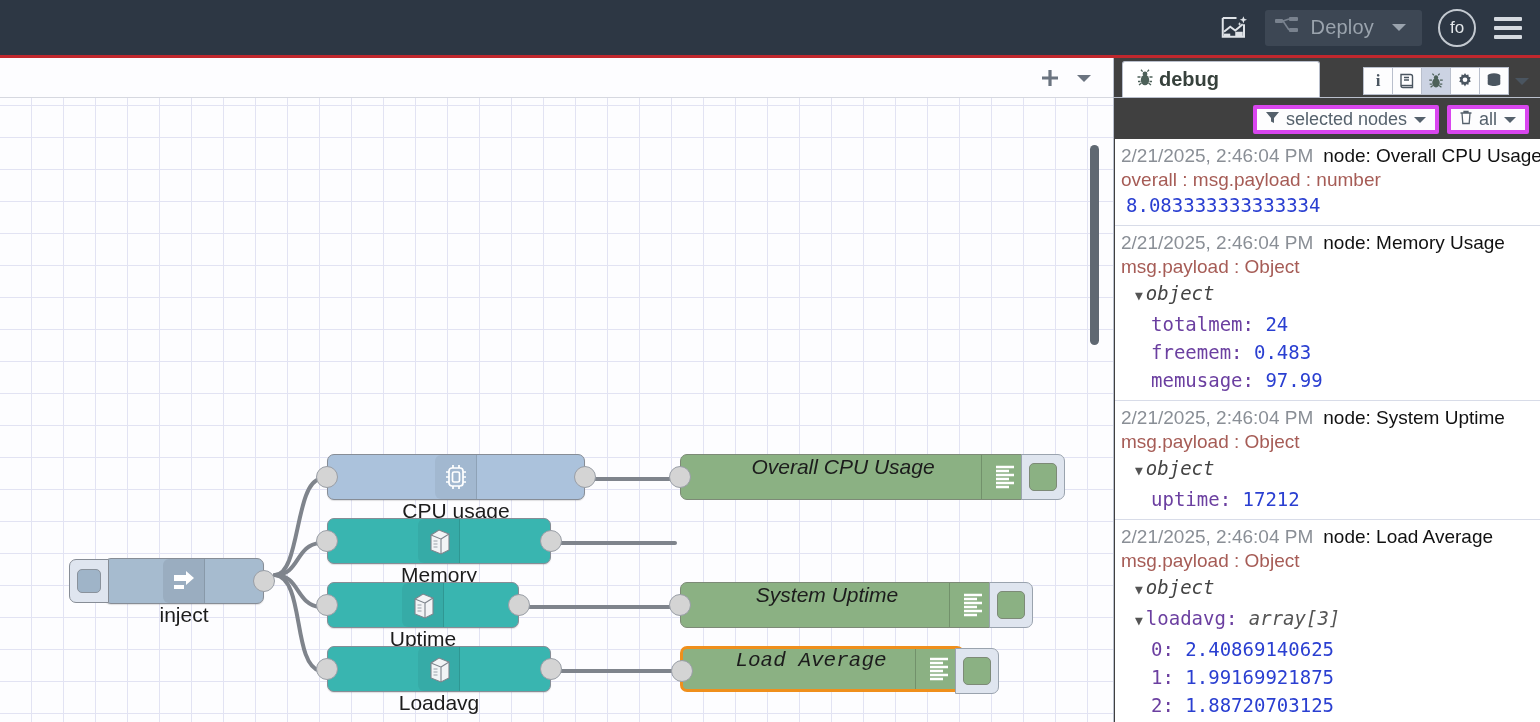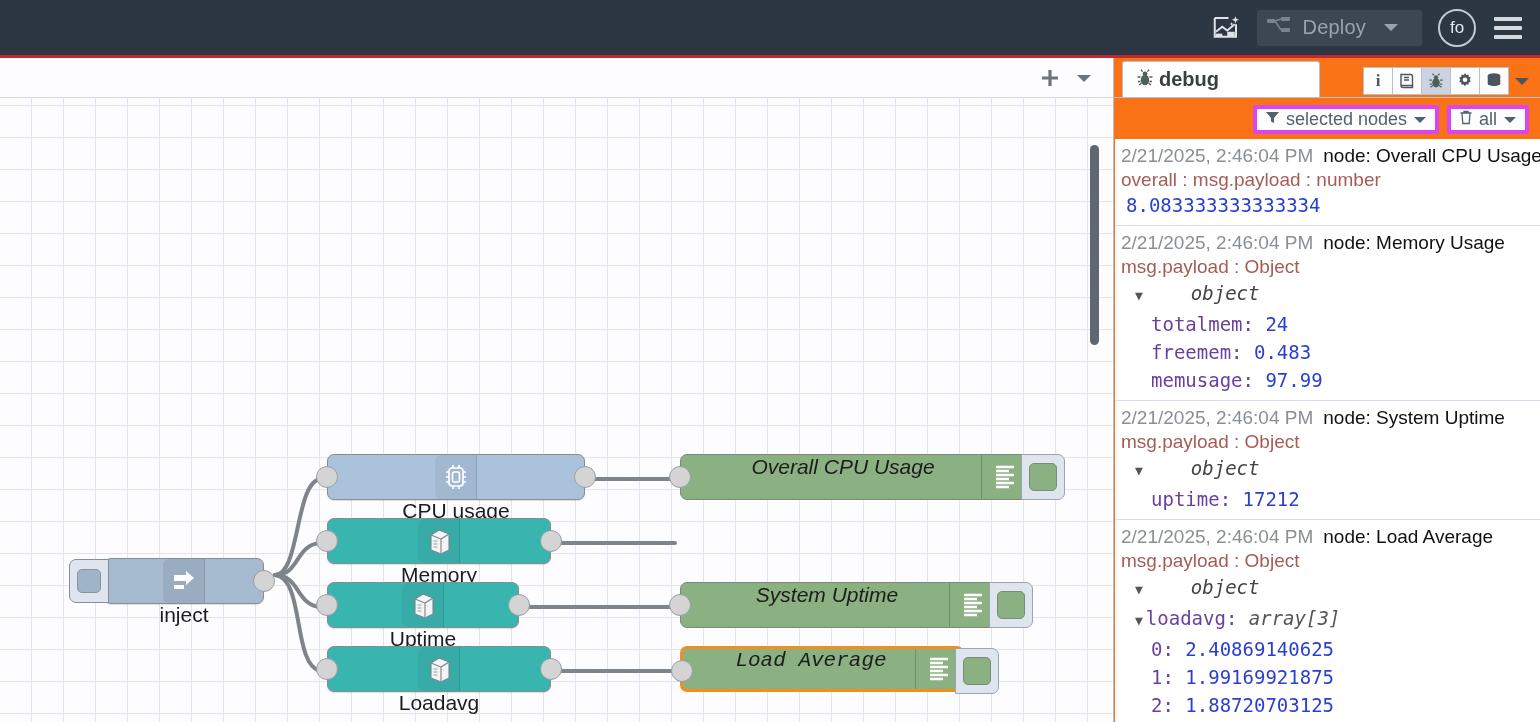--- a/index.html
+++ b/index.html
@@ -19,21 +19,21 @@
 
   .hdr-icon-btn {
     width: 46px; height: 40px;
     display: flex; align-items: center; justify-content: center;
     cursor: pointer;
   }
 
   #deploy-button {
     display: flex; align-items: center;
     background: #3d4754; border-radius: 3px;
-    height: 36px; padding: 0 12px 0 10px;
+    height: 36px; padding: 0 4px 0 10px;
     margin-left: 8px; margin-right: 16px;
     cursor: default;
   }
   #deploy-label {
     color: #9aa3ad; font-size: 20px; letter-spacing: .2px;
     padding: 0 14px 0 10px;
   }
   #deploy-caret { padding: 0 10px 0 2px; }
 
   #avatar {
@@ -164,21 +164,21 @@
   }
 
   #dnode-cpu     { left: 680px; top: 356px; width: 348px; }
   #dnode-mem     { left: 680px; top: 420px; width: 284px; }
   #dnode-uptime  { left: 680px; top: 484px; width: 316px; }
   #dnode-load    { left: 680px; top: 548px; width: 284px; }
 
   
   #sidebar {
     position: absolute; left: 1113px; top: 58px; width: 427px; height: 664px;
-    background: #f97316; border-left: 1px solid #b9bfcc;
+    background: #404040; border-left: 1px solid #b9bfcc;
   }
   #sidebar-tabrow {
     position: absolute; left: 0; top: 0; width: 427px; height: 40px;
     border-bottom: 1px solid #b9bfcc;
     display: flex; align-items: flex-end;
   }
   #sidebar-tab {
     margin-left: 8px; height: 36px; min-width: 198px;
     background: #fff; border: 1px solid #b9bfcc; border-bottom: none;
     border-radius: 3px 3px 0 0;
@@ -217,21 +217,21 @@
   .dbg-topic { color: #a65c56; font-size: 19px; line-height: 24px; }
   .dbg-value {
     font-family: "DejaVu Sans Mono", "Liberation Mono", monospace;
     color: #2a3fd1; font-size: 19px; line-height: 27px; padding-left: 5px;
   }
   .dbg-obj-row {
     font-family: "DejaVu Sans Mono", "Liberation Mono", monospace;
     font-size: 19px; line-height: 28px;
   }
   .dbg-caret { color: #555; font-size: 13px; padding-right: 3px; }
-  .dbg-objword { color: #444; font-style: italic; margin-left: 45px; }
+  .dbg-objword { color: #444; font-style: italic; }
   .dbg-key { color: #6b3fa0; }
   .dbg-num { color: #2a3fd1; }
   .dbg-type { color: #555; font-style: italic; }
   .indent1 { padding-left: 14px; }
   .indent2 { padding-left: 30px; }
 </style>
 </head>
 <body>
 
 <div id="header">

